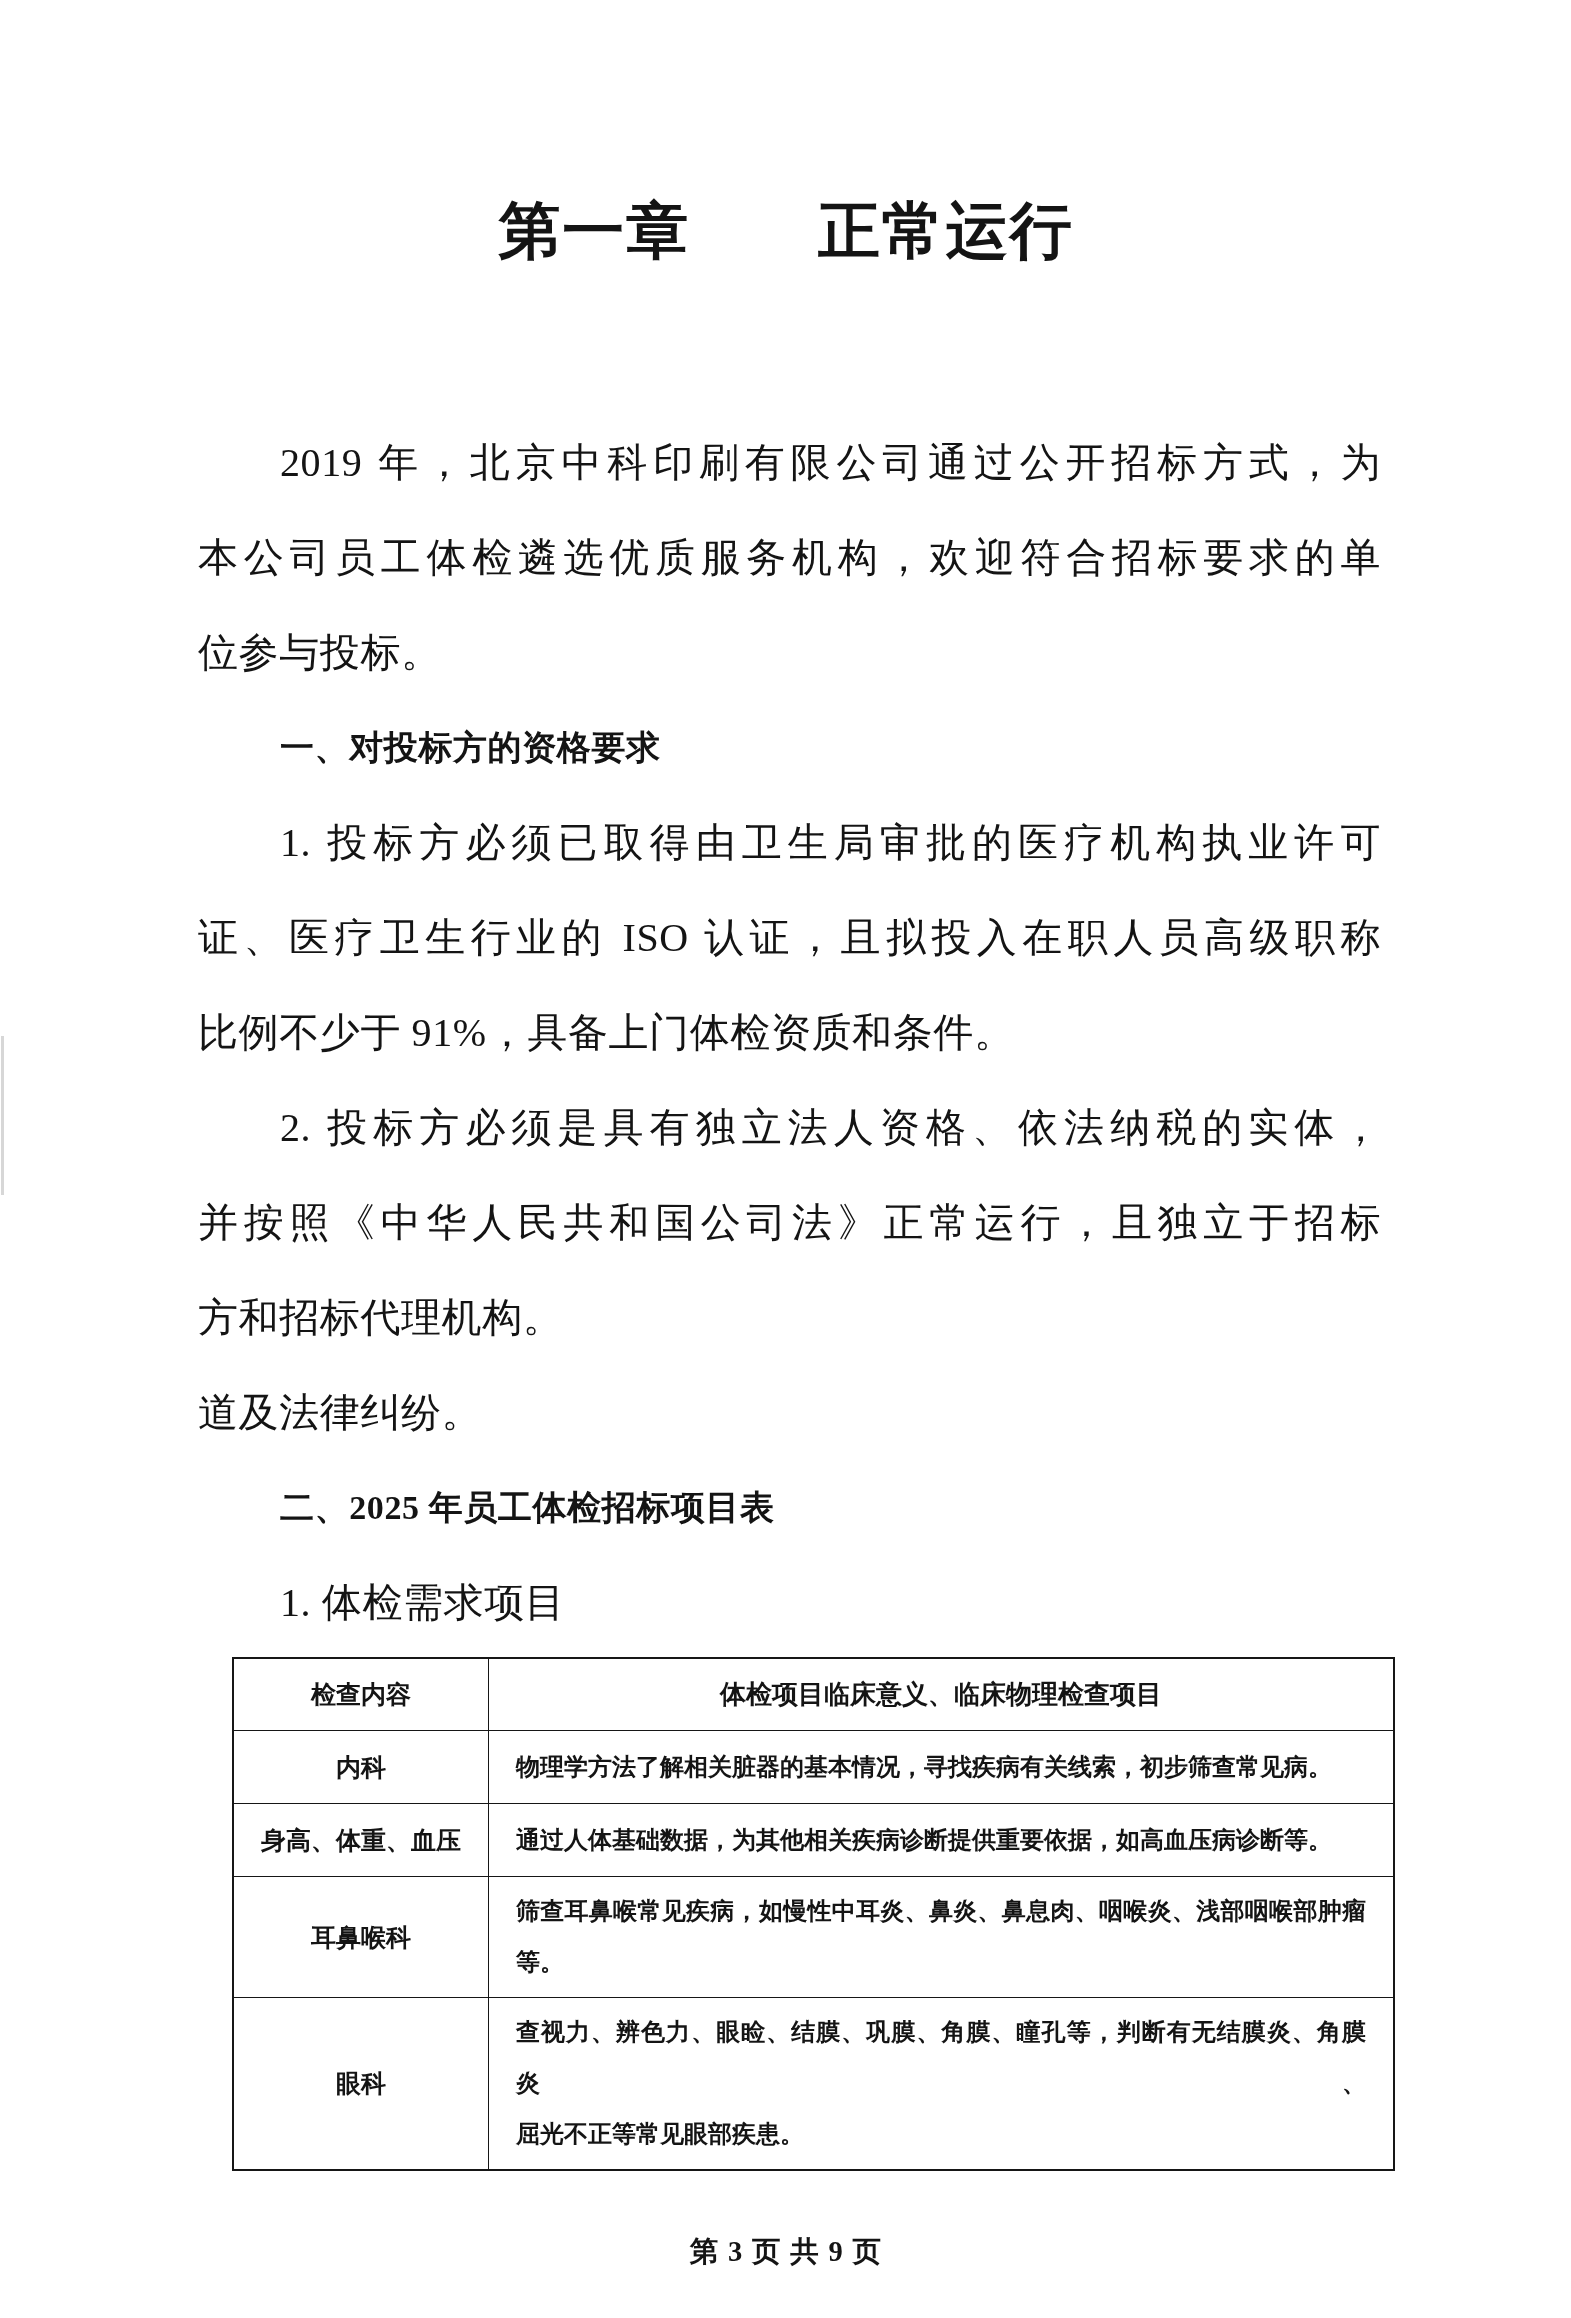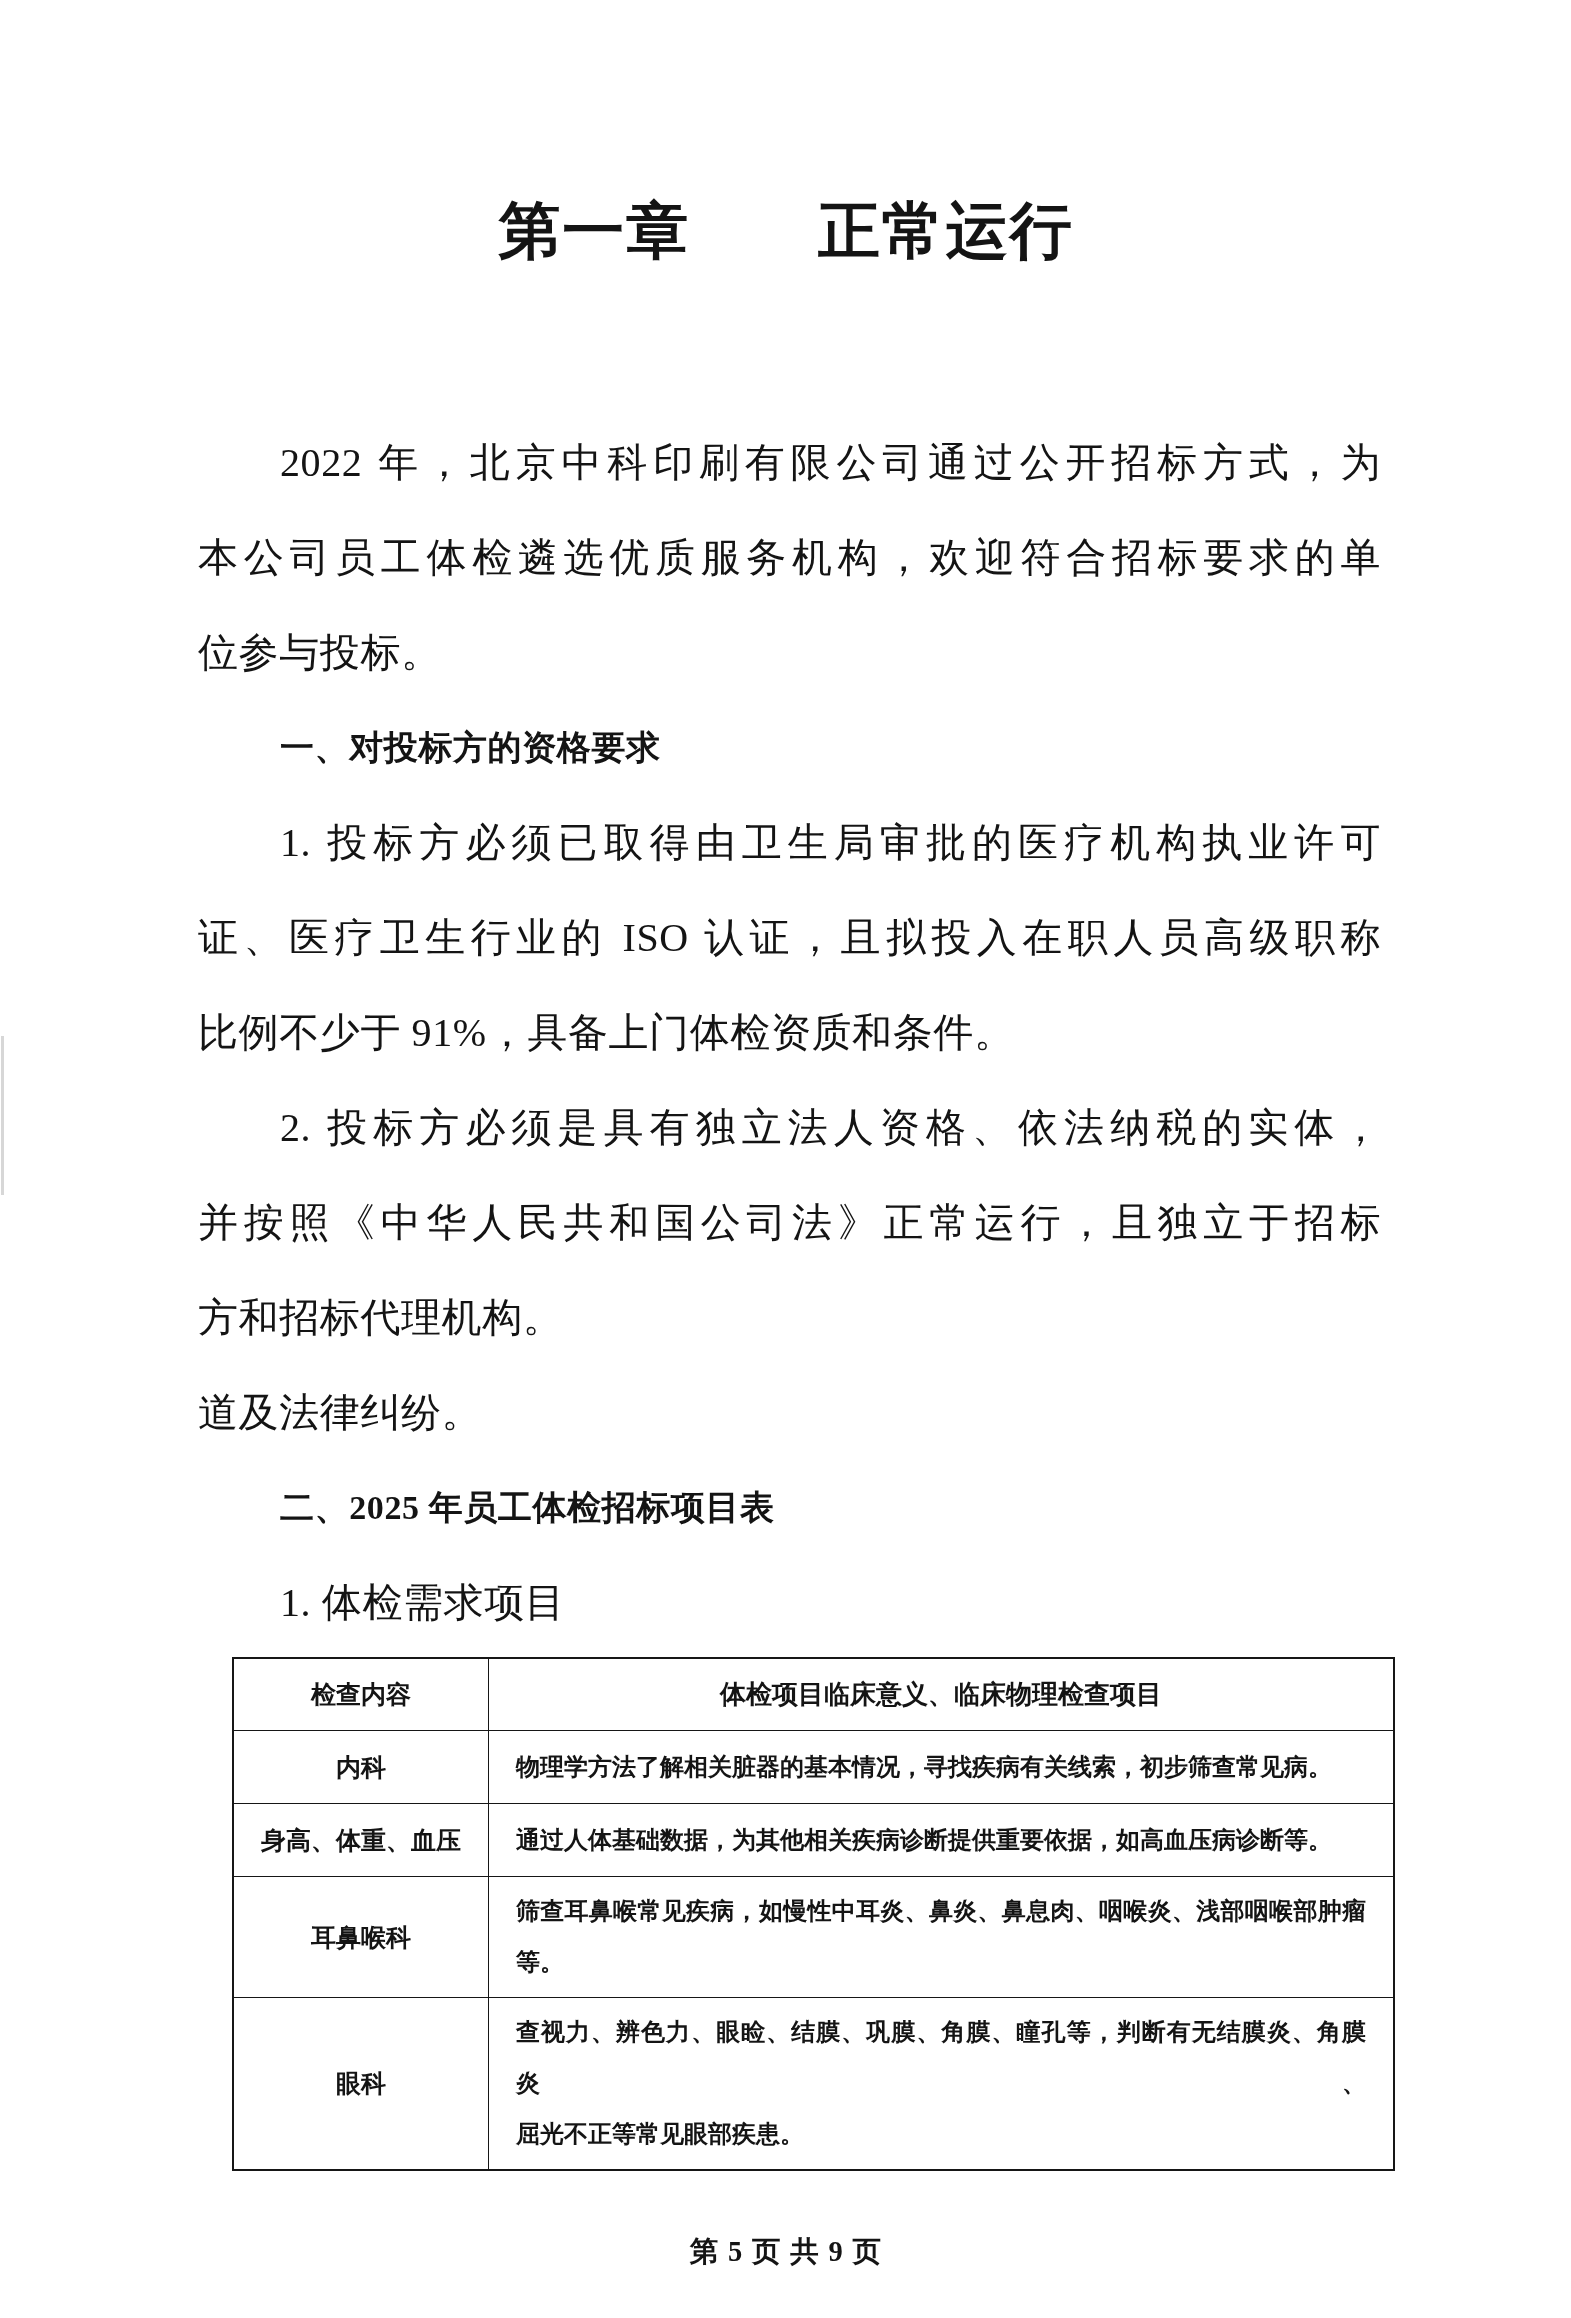--- a/index.html
+++ b/index.html
@@ -105,21 +105,21 @@
 <body>
 
 <div class="page">
 
   <div class="scan-artifact"></div>
 
   <div class="doc-title">第一章　　正常运行</div>
 
   <div class="content">
 
-    <div class="ln indent">2022 年，北京中科印刷有限公司通过公开招标方式，为</div>
+    <div class="ln indent">2019 年，北京中科印刷有限公司通过公开招标方式，为</div>
     <div class="ln">本公司员工体检遴选优质服务机构，欢迎符合招标要求的单</div>
     <div class="ln last">位参与投标。</div>
 
     <div class="hd">一、对投标方的资格要求</div>
 
     <div class="ln indent">1. 投标方必须已取得由卫生局审批的医疗机构执业许可</div>
     <div class="ln">证、医疗卫生行业的 ISO 认证，且拟投入在职人员高级职称</div>
     <div class="ln last">比例不少于 91%，具备上门体检资质和条件。</div>
 
     <div class="ln indent">2. 投标方必须是具有独立法人资格、依法纳税的实体，</div>
@@ -162,16 +162,16 @@
           <td class="c2">
             <div class="cl">查视力、辨色力、眼睑、结膜、巩膜、角膜、瞳孔等，判断有无结膜炎、角膜炎、</div>
             <div class="cl last">屈光不正等常见眼部疾患。</div>
           </td>
         </tr>
       </tbody>
     </table>
 
   </div>
 
-  <div class="footer">第 5 页 共 9 页</div>
+  <div class="footer">第 3 页 共 9 页</div>
 
 </div>
 
 
 </body></html>

